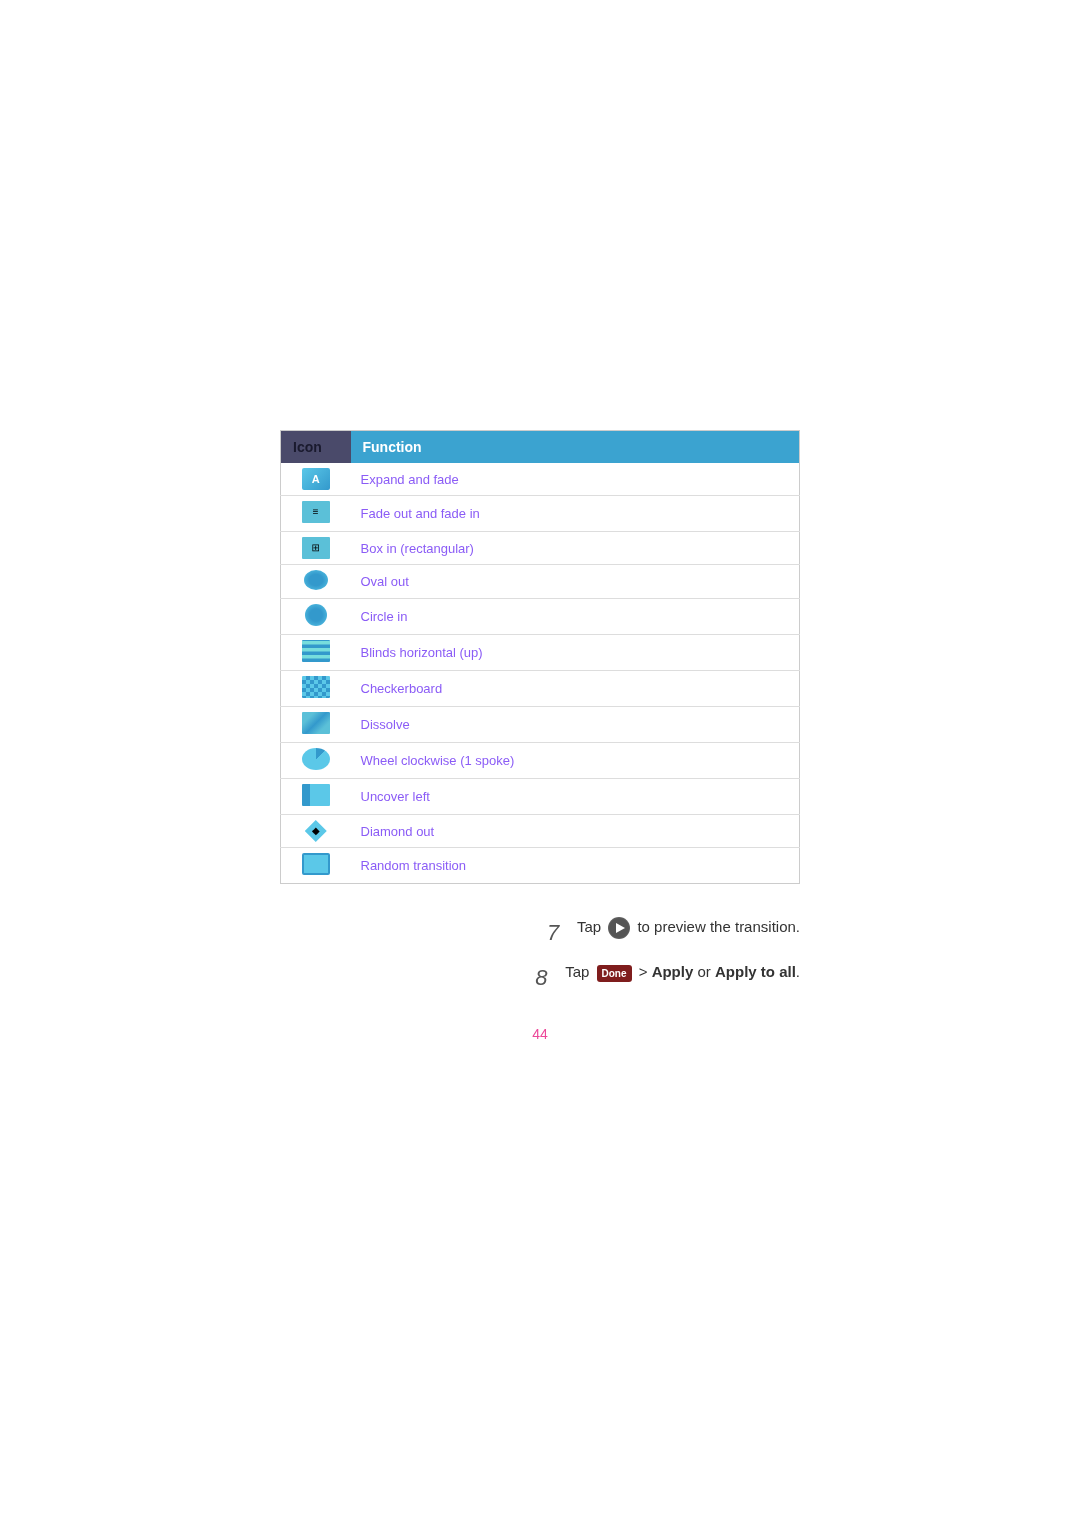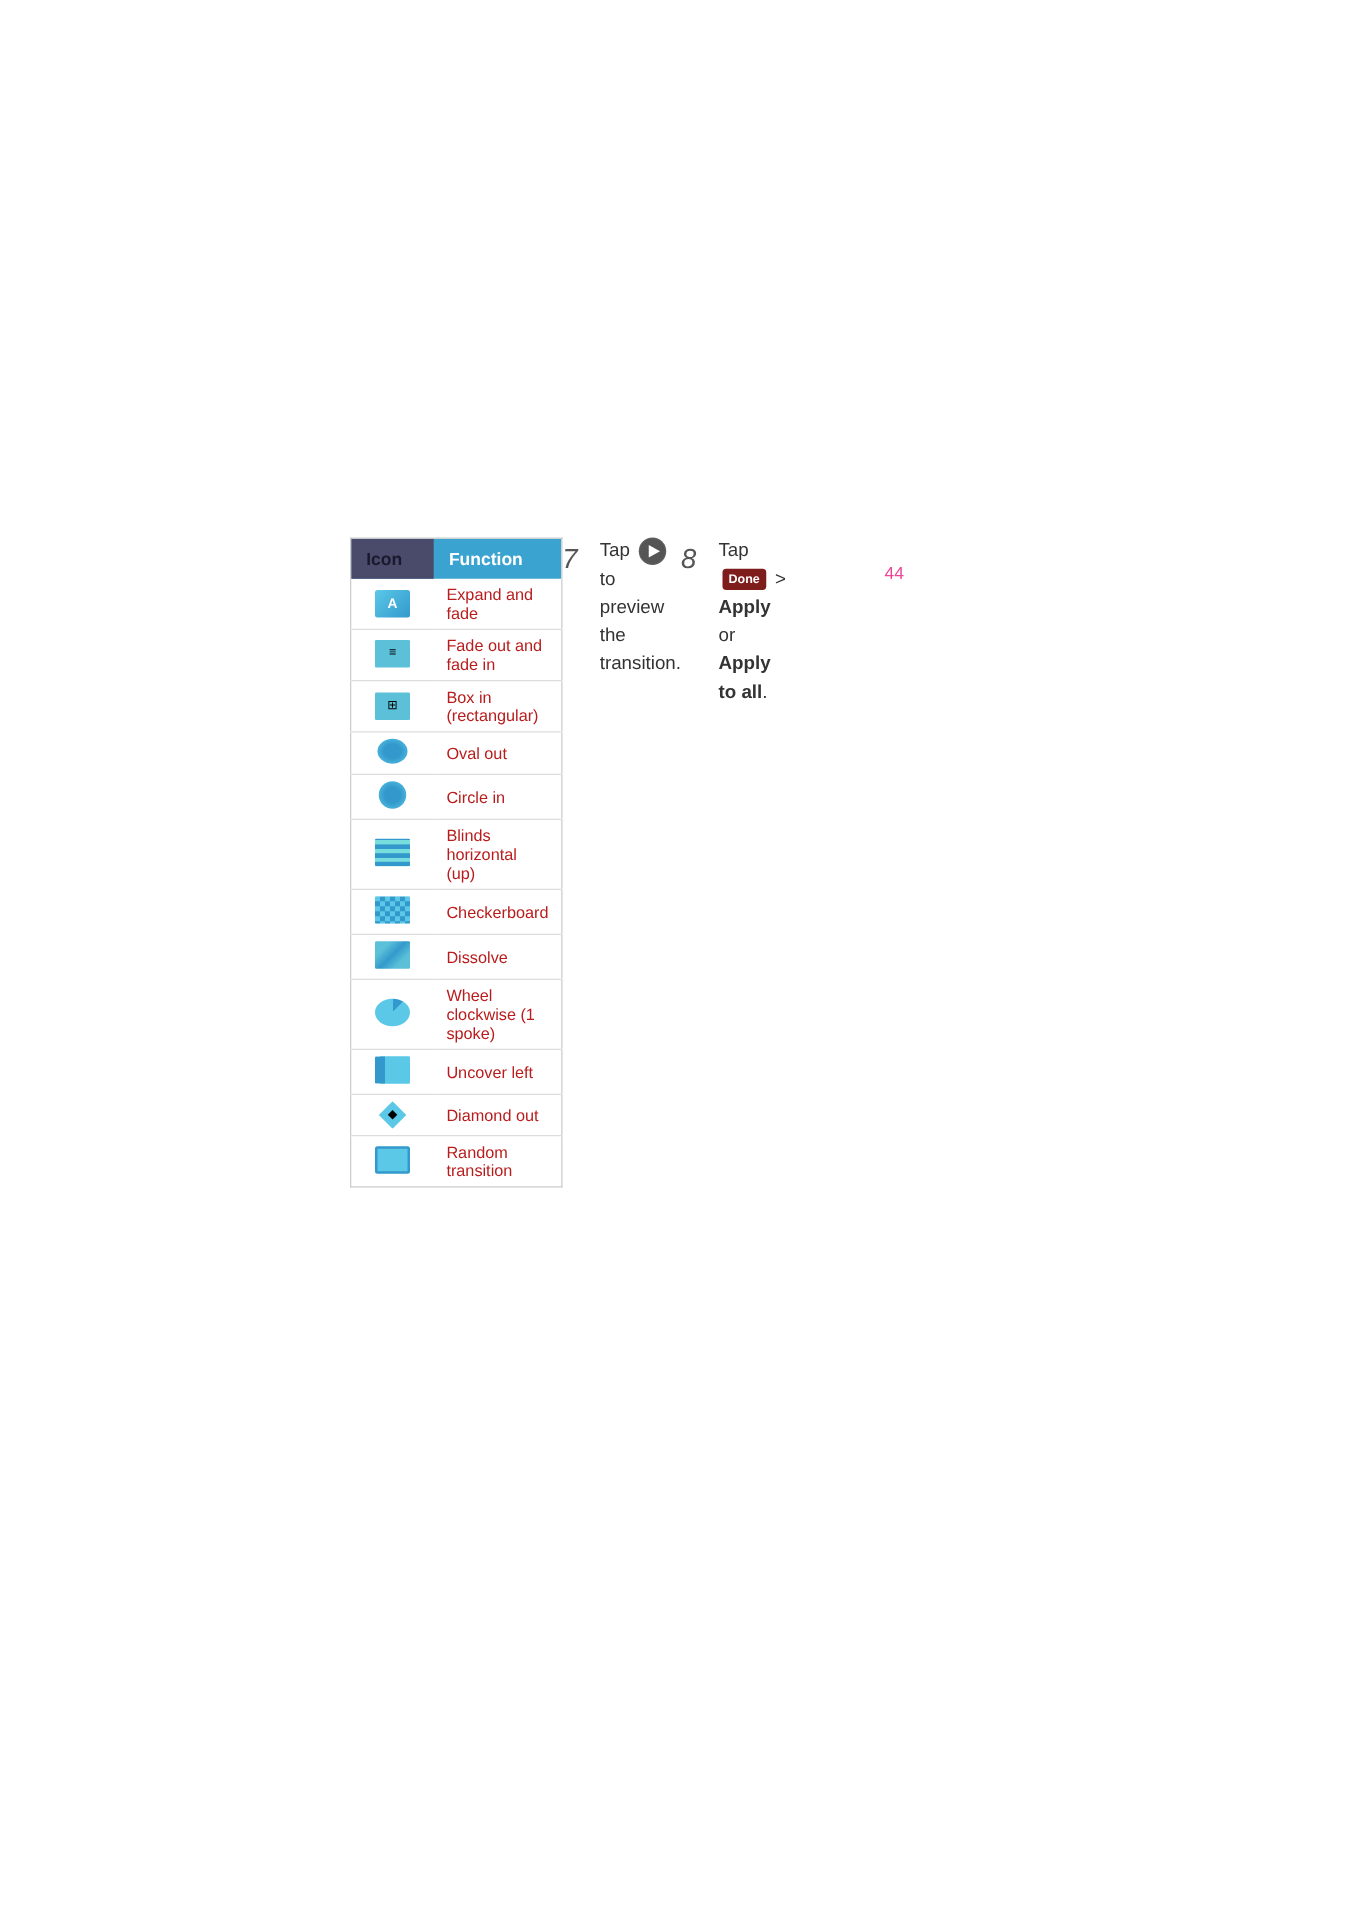--- a/index.html
+++ b/index.html
@@ -18,22 +18,22 @@
       display: flex;
       flex-direction: column;
       align-items: center;
       justify-content: flex-start;
       padding-top: 430px;
     }
 
     .content-area {
       width: 520px;
       display: flex;
-      flex-direction: row;
-      align-items: flex-start;
+      flex-direction: column;
+      align-items: flex-end;
     }
 
     
     .transition-table {
       width: 100%;
       border-collapse: collapse;
       border: 1px solid #ccc;
       margin-bottom: 32px;
     }
 
@@ -69,21 +69,21 @@
       font-size: 13px;
       vertical-align: middle;
     }
 
     .transition-table tbody td.icon-cell {
       width: 70px;
       text-align: center;
     }
 
     .transition-table tbody td.function-cell {
-      color: #b91c1c;
+      color: #8b5cf6;
     }
 
     
     .icon-box {
       display: inline-block;
       width: 28px;
       height: 22px;
       font-size: 10px;
       text-align: center;
       line-height: 22px;

